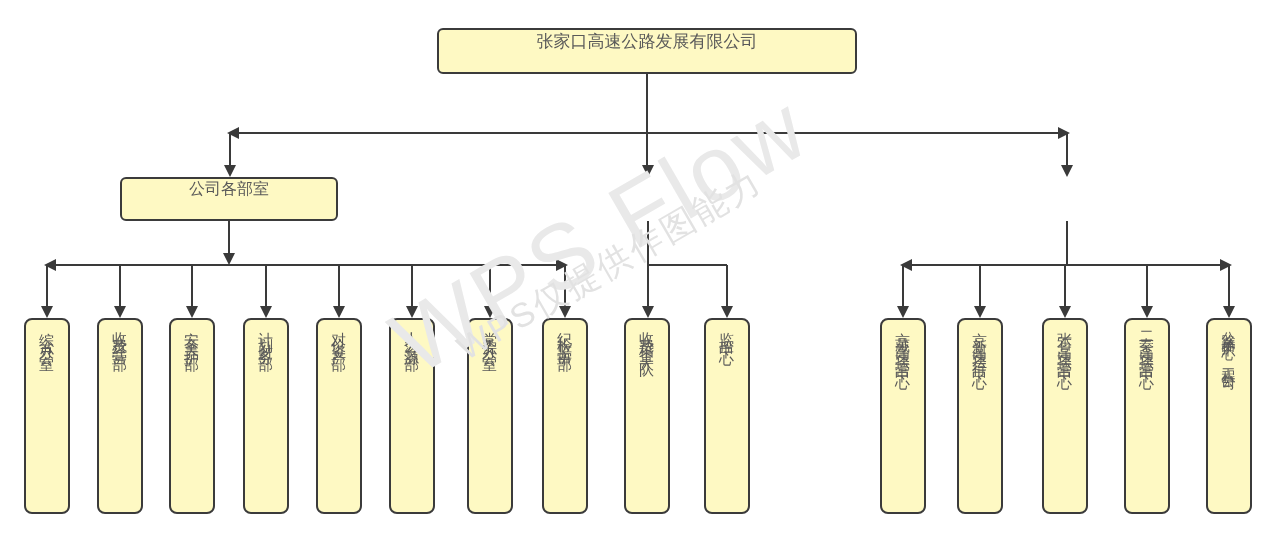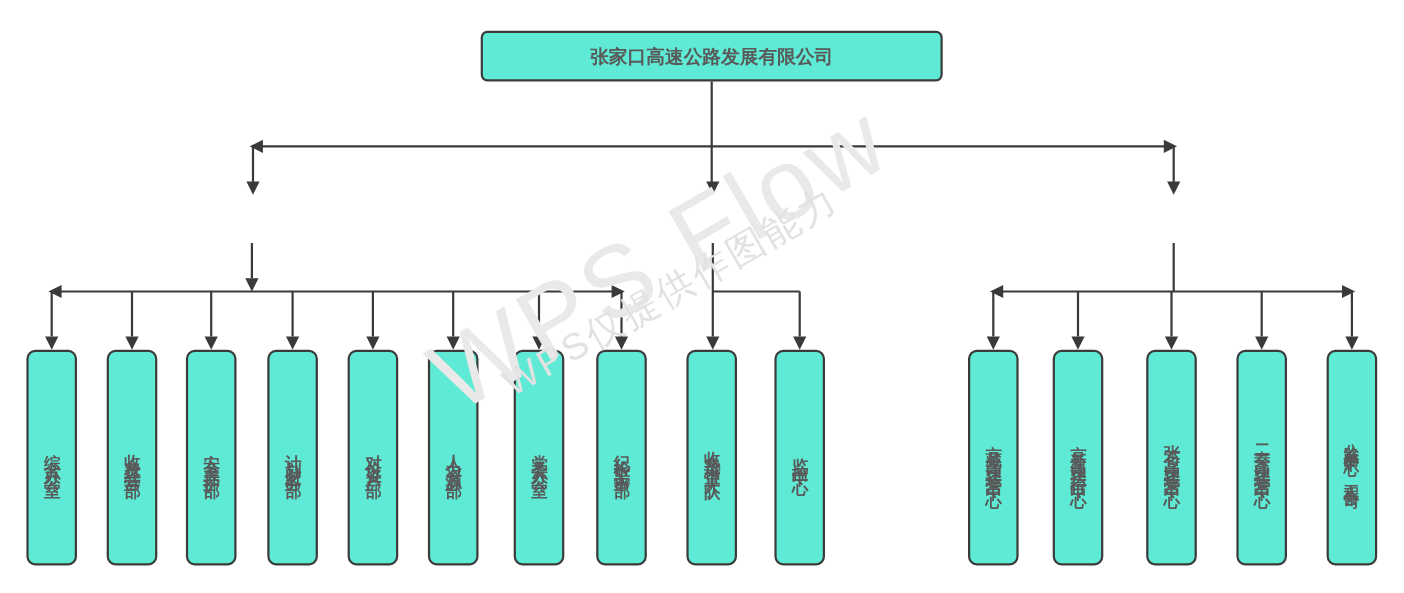--- a/index.html
+++ b/index.html
@@ -3,24 +3,23 @@
 <meta charset="utf-8">
 <style>
   html,body{margin:0;padding:0;background:#fff;}
   .canvas{
     position:relative;width:1276px;height:539px;background:#ffffff;
     font-family:"Liberation Sans","DejaVu Sans",sans-serif;overflow:hidden;
   }
   .connectors{position:absolute;left:0;top:0;z-index:1;}
   .node{
     position:absolute;box-sizing:border-box;z-index:2;
-    border:2px solid #3b3b3b;border-radius:6px;background:#5eead4;
-    display:flex;align-items:center;justify-content:center;
+    border:2px solid #3b3b3b;border-radius:6px;background:#fef9c3;
+    display:flex;align-items:flex-start;justify-content:center;
     color:#595959;
-    font-weight:bold;
   }
   .root{left:437px;top:28px;width:420px;height:46px;font-size:17px;}
   .lvl2{top:177px;width:218px;height:44px;font-size:16px;}
   .lvl2.ga{left:120px}.lvl2.gb{left:540px}.lvl2.gc{left:958px}
   .leaf{top:318px;width:46px;height:196px;border-radius:8px;font-size:15px;}
   .leaf .vtxt{
     writing-mode:vertical-rl;text-orientation:upright;
     letter-spacing:6px;line-height:1;white-space:nowrap;
   }
   .leaf.tight .vtxt{letter-spacing:3px;font-size:14px;}
@@ -79,20 +78,23 @@
       M1065 318 L1059 306 L1071 306 Z
       M1147 318 L1141 306 L1153 306 Z
       M1229 318 L1223 306 L1235 306 Z
     "></path>
   </svg>
 
   <div class="node root">
     <span>张家口高速公路发展有限公司</span>
   </div>
 
+  <div class="node lvl2 ga">
+    <span>公司各部室</span>
+  </div>
 
   <div class="node leaf" style="left:24px">
     <span class="vtxt">综合办公室</span>
   </div>
   <div class="node leaf" style="left:97px">
     <span class="vtxt">收费经营部</span>
   </div>
   <div class="node leaf" style="left:169px">
     <span class="vtxt">安全养护部</span>
   </div>

